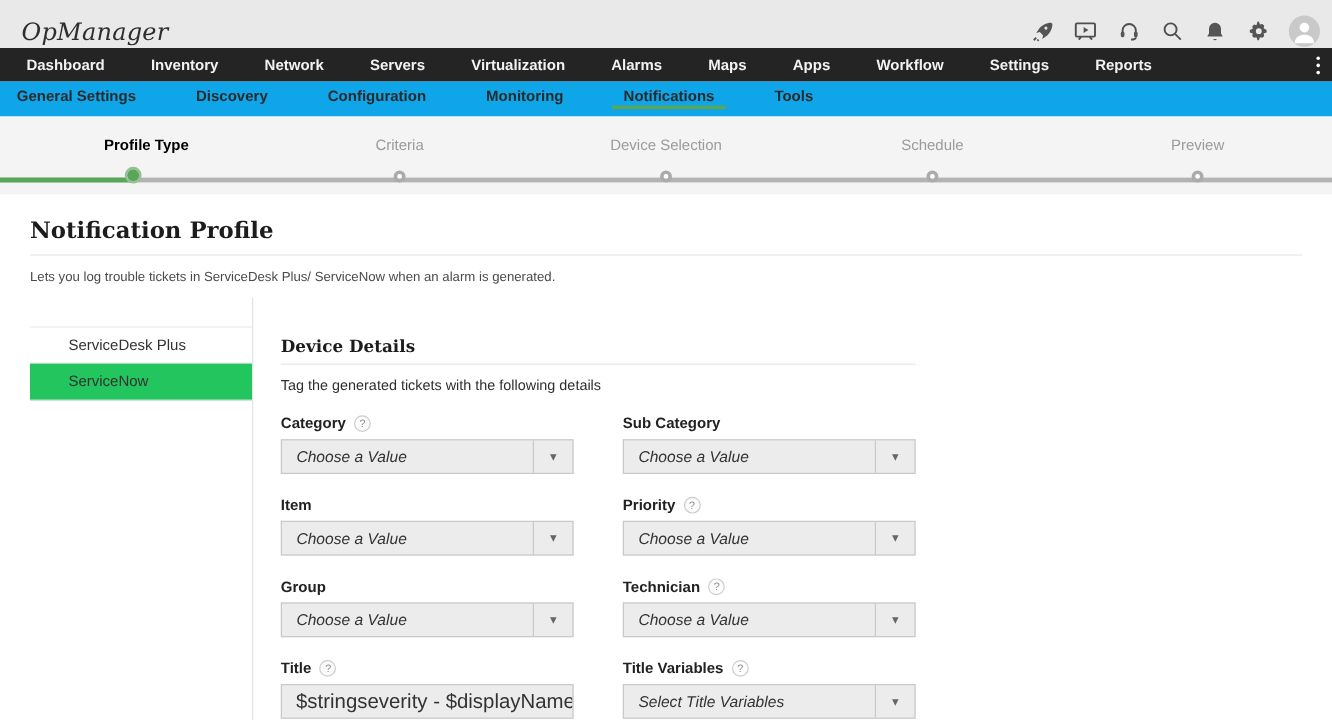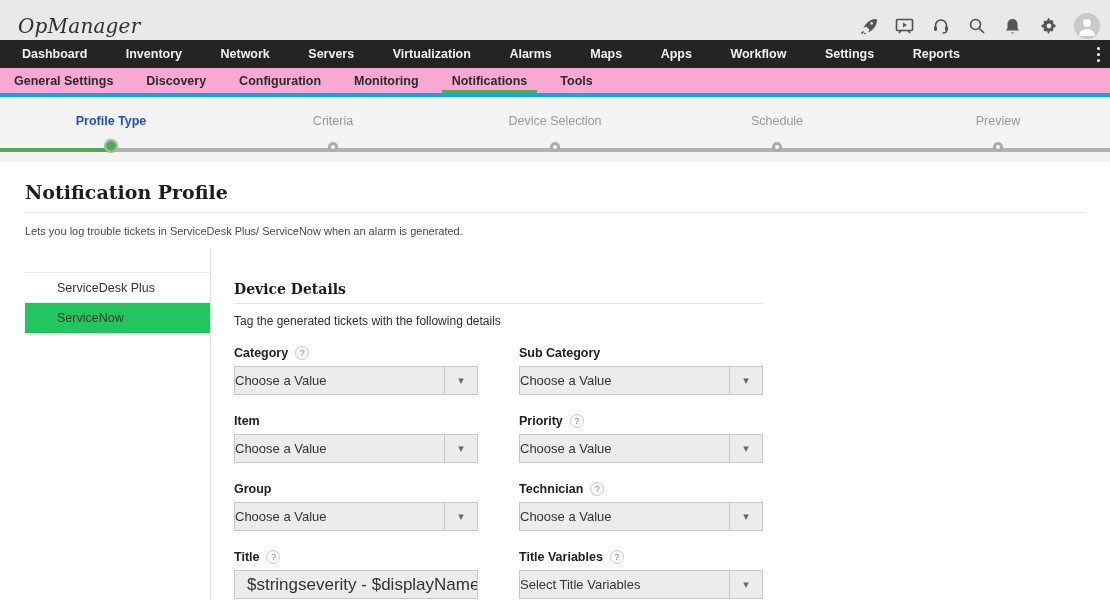--- a/index.html
+++ b/index.html
@@ -16,30 +16,30 @@
   .avatar { width:26px; height:26px; border-radius:50%; background:#c9c9c9; display:flex; align-items:center; justify-content:center; }
 
   
   .mainnav { position:absolute; left:0; top:40px; width:1110px; height:28px; background:#242424; display:flex; align-items:center; }
   .mainnav-items { display:flex; flex:1; justify-content:space-between; padding:0 150px 0 22px; }
   .nav-item { color:#f2f2f2; font-size:12.5px; font-weight:600; cursor:pointer; white-space:nowrap; }
   .kebab { position:absolute; right:10px; top:0; height:28px; display:flex; flex-direction:column; justify-content:center; gap:3px; cursor:pointer; }
   .kebab i { width:3px; height:3px; background:#fff; border-radius:50%; display:block; }
 
   
-  .subnav { position:absolute; left:0; top:68px; width:1110px; height:29px; background:#f9a8d4; border-bottom:4px solid #0ea5e9; display:flex; align-items:stretch; padding-left:4px; gap:13px; }
+  .subnav { position:absolute; left:0; top:68px; width:1110px; height:29px; background:#0ea5e9; border-bottom:6px solid #0ea5e9; display:flex; align-items:stretch; padding-left:4px; gap:30px; }
   .subtab { position:relative; display:flex; align-items:center; padding:0 10px; font-size:12.5px; font-weight:600; color:#2b2b2b; cursor:pointer; white-space:nowrap; }
   .subtab.active::after { content:""; position:absolute; left:0; right:0; bottom:0; height:3px; background:var(--green); }
 
   
   .stepper { position:absolute; left:0; top:97px; width:1110px; height:65px; background:#f4f4f4; }
   .track { position:absolute; left:0; top:51px; width:1110px; height:4px; background:#b3b3b3; }
   .track-done { position:absolute; left:0; top:51px; width:111px; height:4px; background:var(--green); }
   .step-label { position:absolute; top:17px; transform:translateX(-50%); font-size:12.5px; color:#9b9b9b; white-space:nowrap; }
-  .step-label.active { color:#1d4ed8; font-weight:700; }
+  .step-label.active { color:#000000; font-weight:700;margin-left:11px; }
   .dot { position:absolute; top:45px; width:10px; height:10px; background:#fff; border:3px solid #ababab; border-radius:50%; transform:translateX(-50%); }
   .dot.active { top:42px; width:14px; height:14px; border:2px solid #96bf96; display:flex; align-items:center; justify-content:center; }
   .dot.active i { width:10px; height:10px; border-radius:50%; background:var(--green); display:block; }
 
   
   .page-title { position:absolute; left:25px; top:181px; font-family:"DejaVu Serif", serif; font-weight:700; font-size:19px; color:#1c1c1c; }
   .divider-1 { position:absolute; left:25px; top:212px; width:1060px; height:1px; background:#e6e6e6; }
   .page-desc { position:absolute; left:25px; top:225px; font-size:11px; color:#4a4a4a; }
 
   
@@ -53,21 +53,21 @@
   .section-title { position:absolute; left:234px; top:281px; font-family:"DejaVu Serif", serif; font-weight:700; font-size:14px; color:#1c1c1c; }
   .divider-2 { position:absolute; left:234px; top:303px; width:529px; height:1px; background:#e6e6e6; }
   .section-sub { position:absolute; left:234px; top:314px; font-size:12px; color:#2e2e2e; }
 
   .form-grid { position:absolute; left:234px; top:344px; width:529px; display:grid; grid-template-columns:244px 244px; column-gap:41px; }
   .field { margin-bottom:17px; }
   .label-row { display:flex; align-items:center; height:17px; margin-bottom:5px; }
   .flabel { font-size:12.5px; font-weight:600; color:#222; }
   .help { width:14px; height:14px; margin-left:7px; border:1px solid #ccc; border-radius:50%; background:#fcfcfc; color:#8a8a8a; font-size:9px; line-height:12px; text-align:center; cursor:pointer; }
   .select { position:relative; height:29px; background:#ececec; border:1px solid #c9c9c9; display:flex; align-items:center; cursor:pointer; }
-  .sel-text { font-size:13px; color:#333; }
+  .sel-text { padding-left:12px; font-size:13px; color:#333;font-style:italic; }
   .sel-arrow { position:absolute; right:0; top:0; width:33px; height:27px; border-left:1px solid #c9c9c9; display:flex; align-items:center; justify-content:center; }
   .sel-arrow::after { content:"▾"; font-size:11px; color:#666; }
   .text-input { width:244px; height:29px; background:#ececec; border:1px solid #c9c9c9; padding-left:12px; font-size:17px; color:#333; font-family:"Liberation Sans", sans-serif; outline:none; }
 
   :root { --green:#58a758; }
 </style>
 </head>
 <body>
 
 <div class="app">

